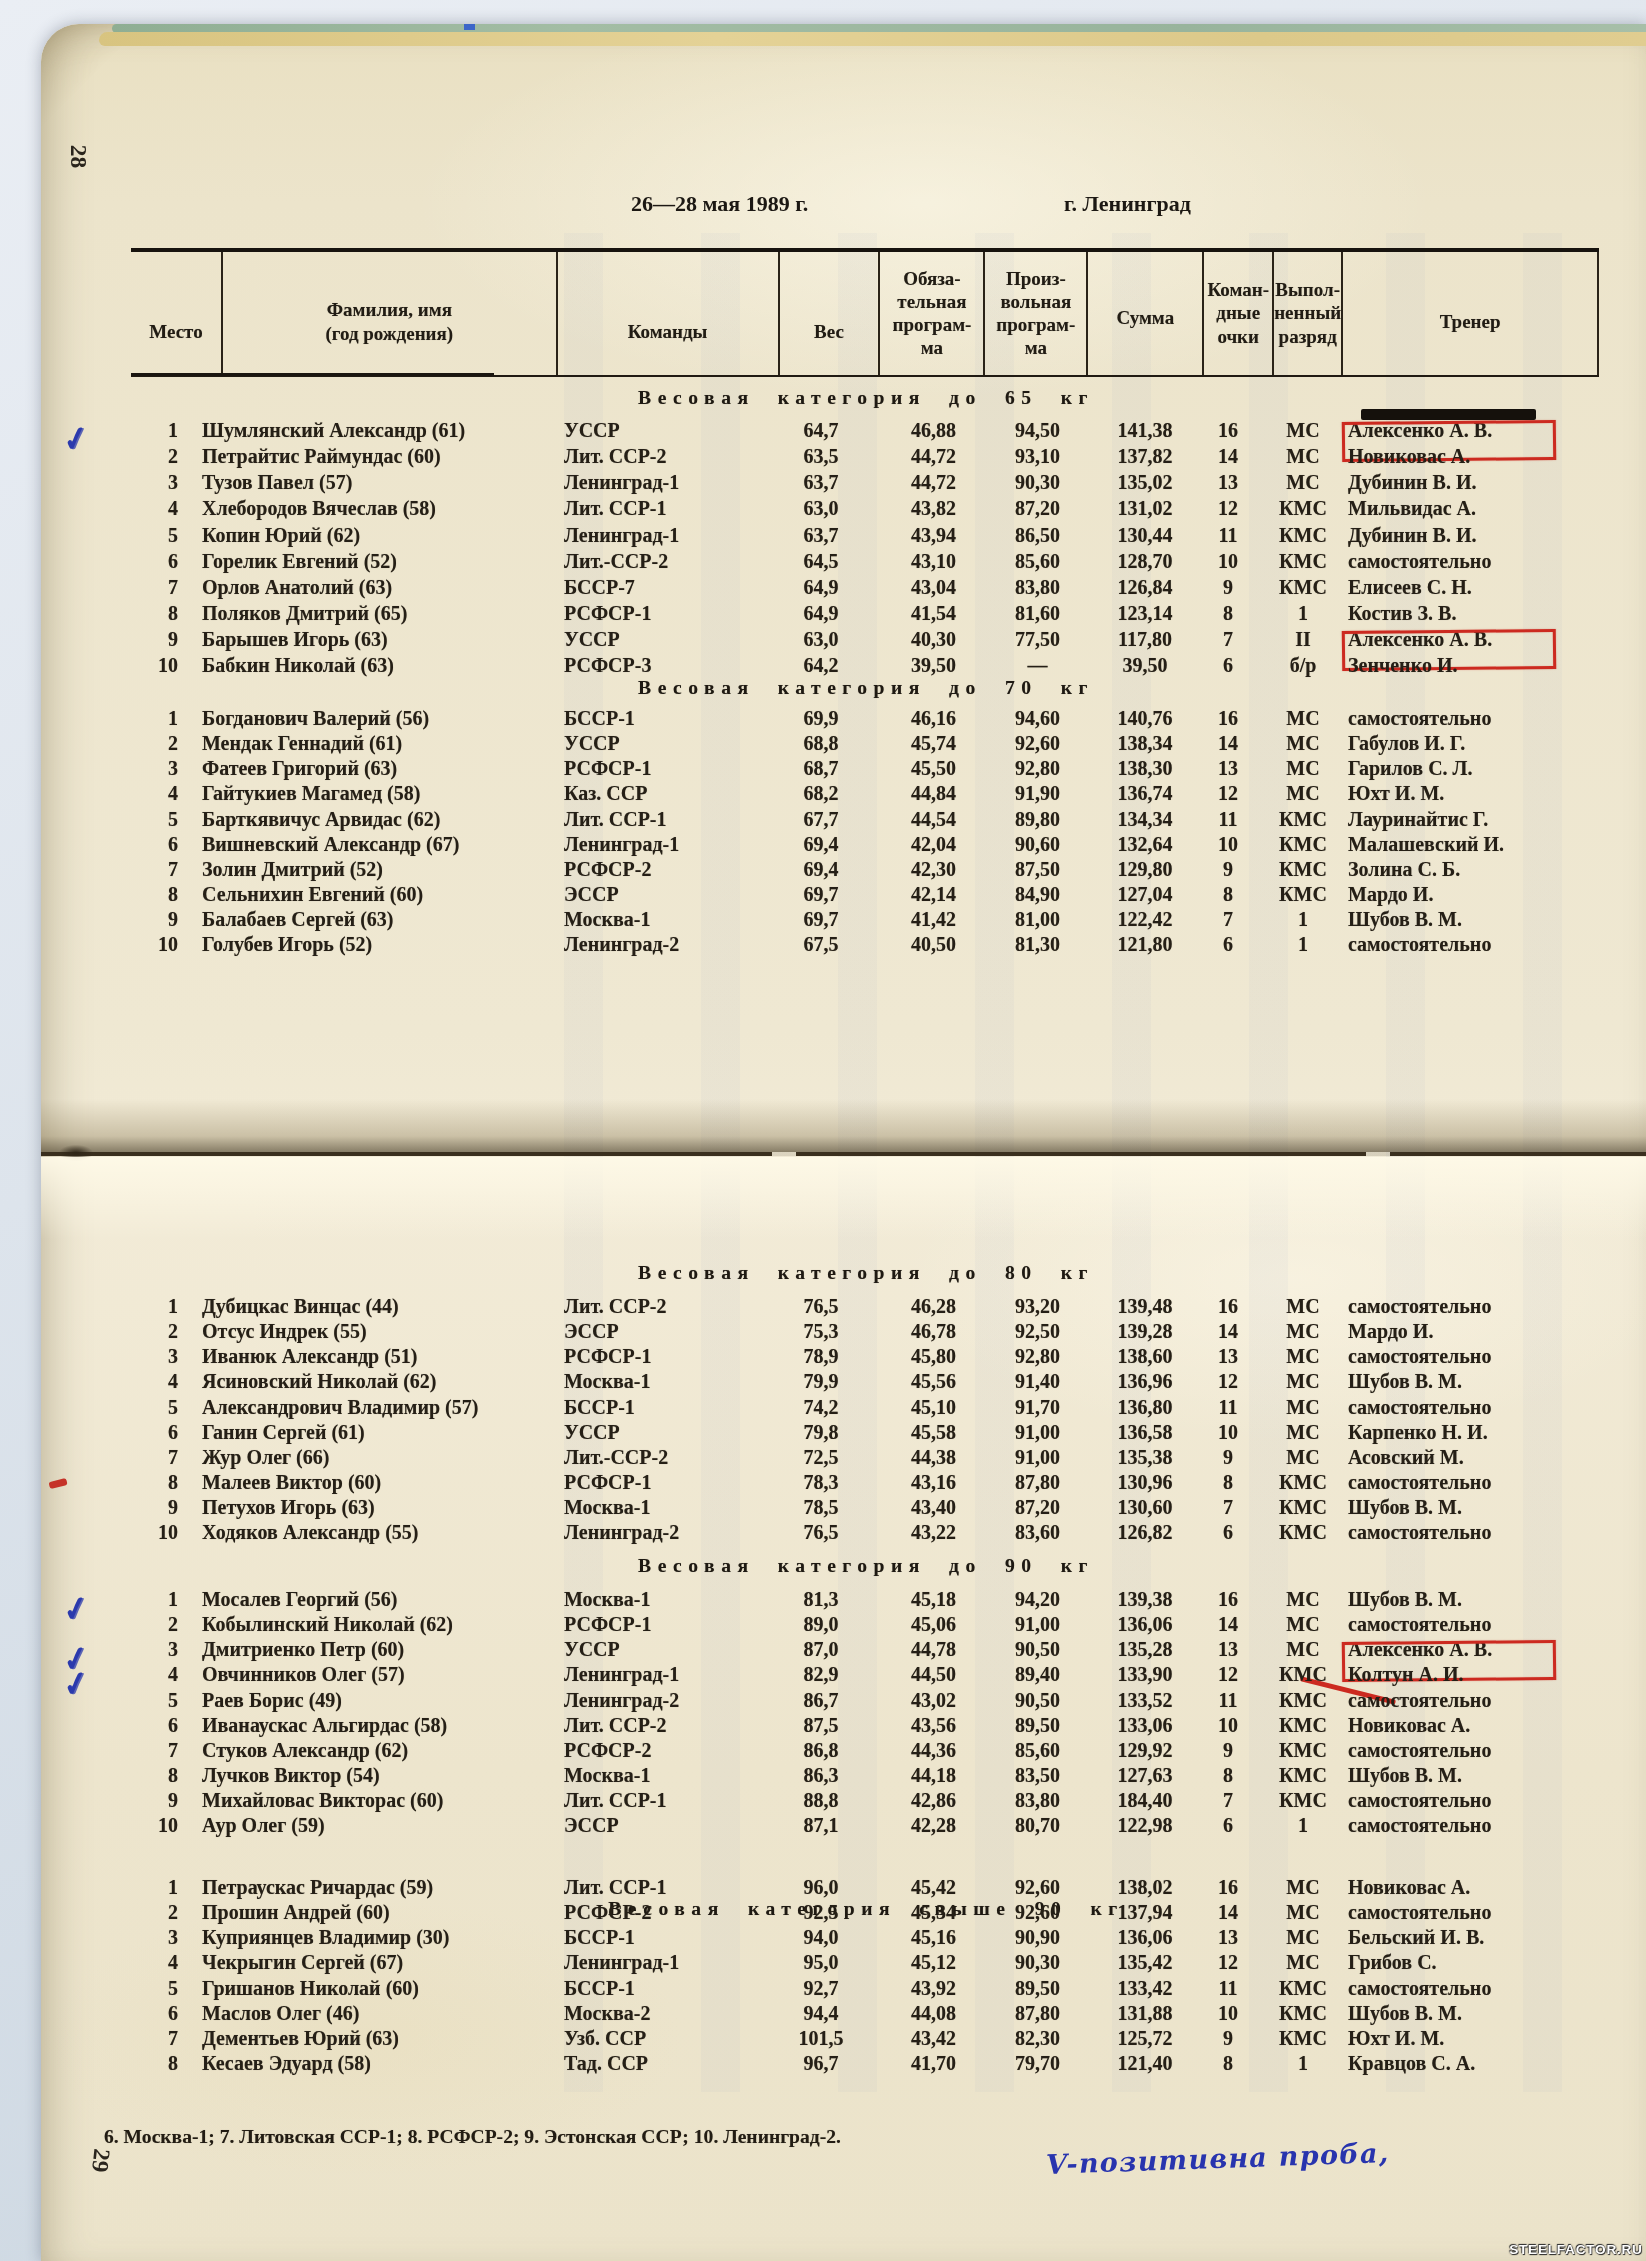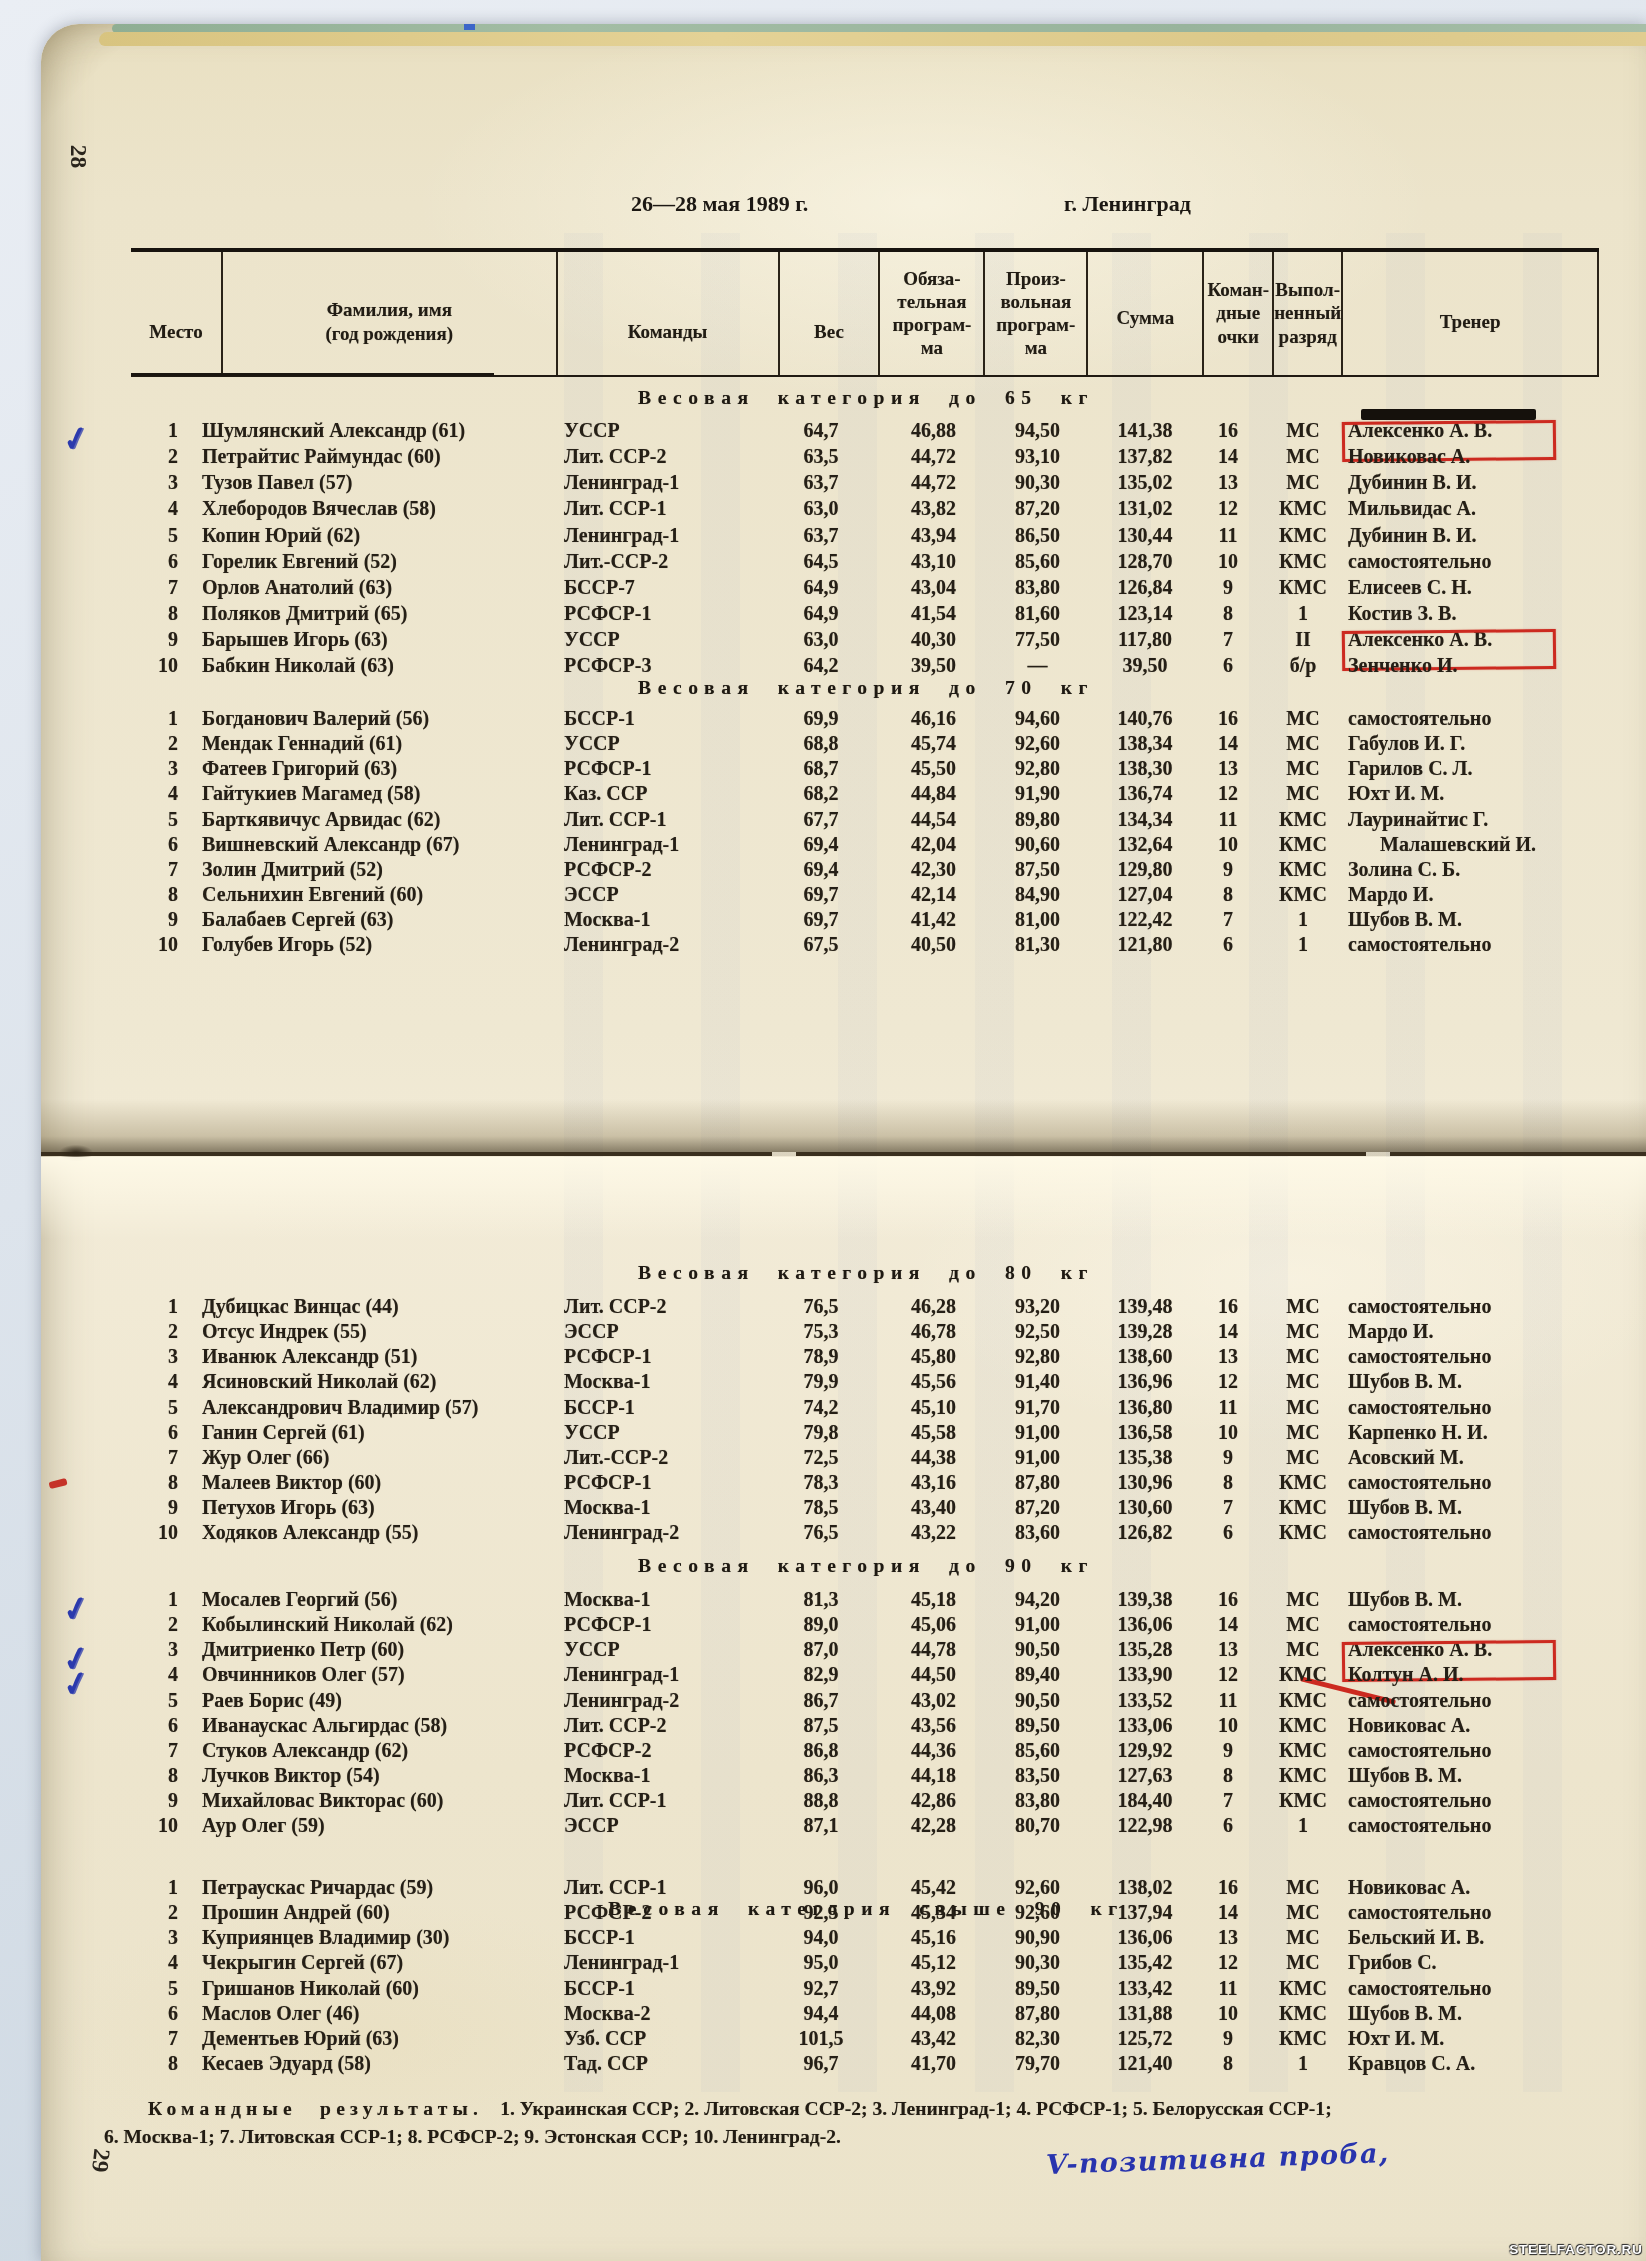--- a/index.html
+++ b/index.html
@@ -339,21 +339,21 @@
         <div class="row" style="top: 126px; height: 25px;">
           <div class="cell c-place" style="line-height: 25px;">6</div>
           <div class="cell c-name" style="line-height: 25px;">Вишневский Александр (67)</div>
           <div class="cell c-team" style="line-height: 25px;">Ленинград-1</div>
           <div class="cell c-wt" style="line-height: 25px;">69,4</div>
           <div class="cell c-p1" style="line-height: 25px;">42,04</div>
           <div class="cell c-p2" style="line-height: 25px;">90,60</div>
           <div class="cell c-sum" style="line-height: 25px;">132,64</div>
           <div class="cell c-pts" style="line-height: 25px;">10</div>
           <div class="cell c-rank" style="line-height: 25px;">КМС</div>
-          <div class="cell c-tr" style="line-height: 25px; margin-left: 32px;">Малашевский И.</div>
+          <div class="cell c-tr" style="line-height: 25px;">Малашевский И.</div>
         </div>
         <div class="row" style="top: 151px; height: 25px;">
           <div class="cell c-place" style="line-height: 25px;">7</div>
           <div class="cell c-name" style="line-height: 25px;">Золин Дмитрий (52)</div>
           <div class="cell c-team" style="line-height: 25px;">РСФСР-2</div>
           <div class="cell c-wt" style="line-height: 25px;">69,4</div>
           <div class="cell c-p1" style="line-height: 25px;">42,30</div>
           <div class="cell c-p2" style="line-height: 25px;">87,50</div>
           <div class="cell c-sum" style="line-height: 25px;">129,80</div>
           <div class="cell c-pts" style="line-height: 25px;">9</div>
@@ -748,21 +748,18 @@
           <div class="cell c-tr" style="line-height: 25px;">Кравцов С. А.</div>
         </div>
       </div>
     </div>
 
   <div class="fold-shadow"></div>
   <div class="fold-line"></div>
   <div class="fold-blob"></div>
   <div class="fold-light"></div>
 
-  <div class="foot" id="foot1">
-    <span class="sp-label">Командные результаты.</span><span>1. Украинская ССР; 2. Литовская ССР-2; 3. Ленинград-1; 4. РСФСР-1; 5. Белорусская ССР-1;</span>
-  </div>
   <div class="foot" id="foot2">6. Москва-1; 7. Литовская ССР-1; 8. РСФСР-2; 9. Эстонская ССР; 10. Ленинград-2.</div>
   <div id="handnote">V-позитивна проба,</div>
 </div>
 
 <div id="watermark">STEELFACTOR.RU</div>
 
 
 </body></html>

